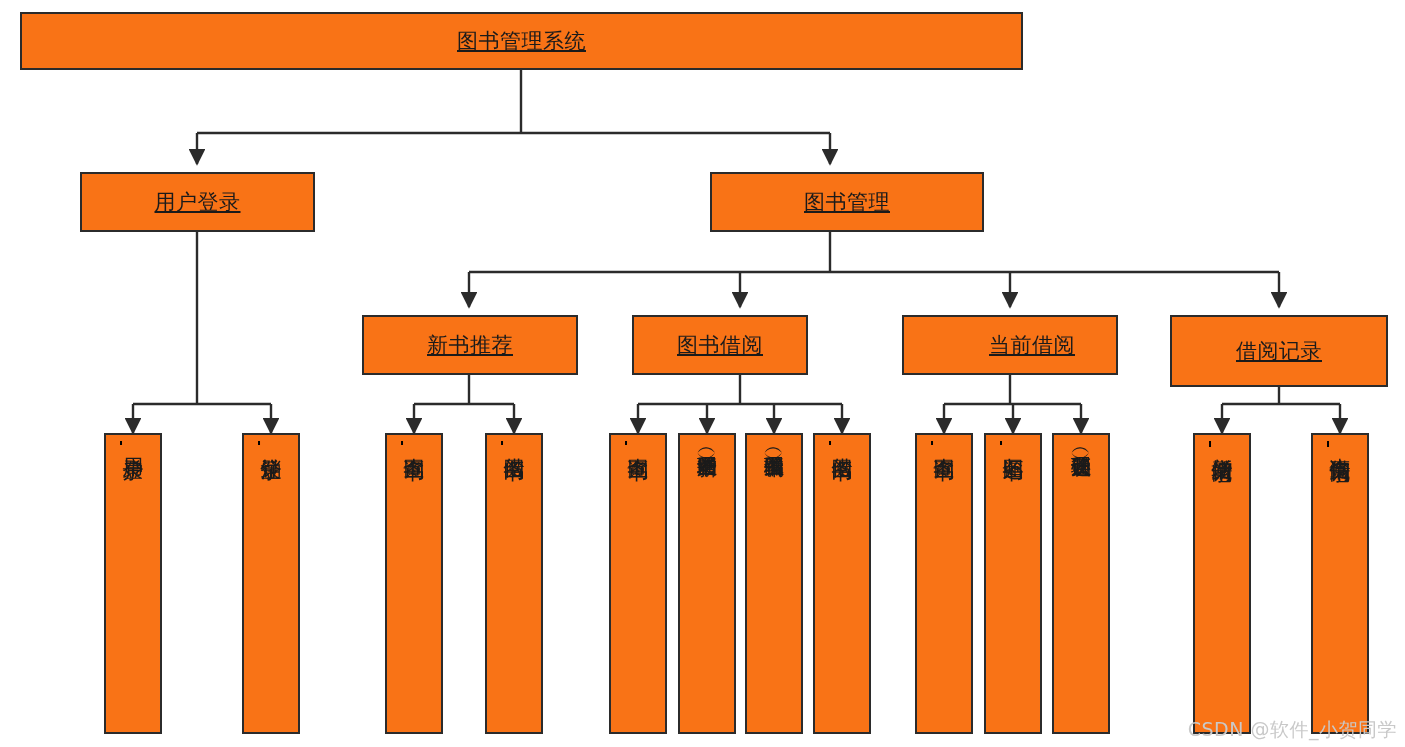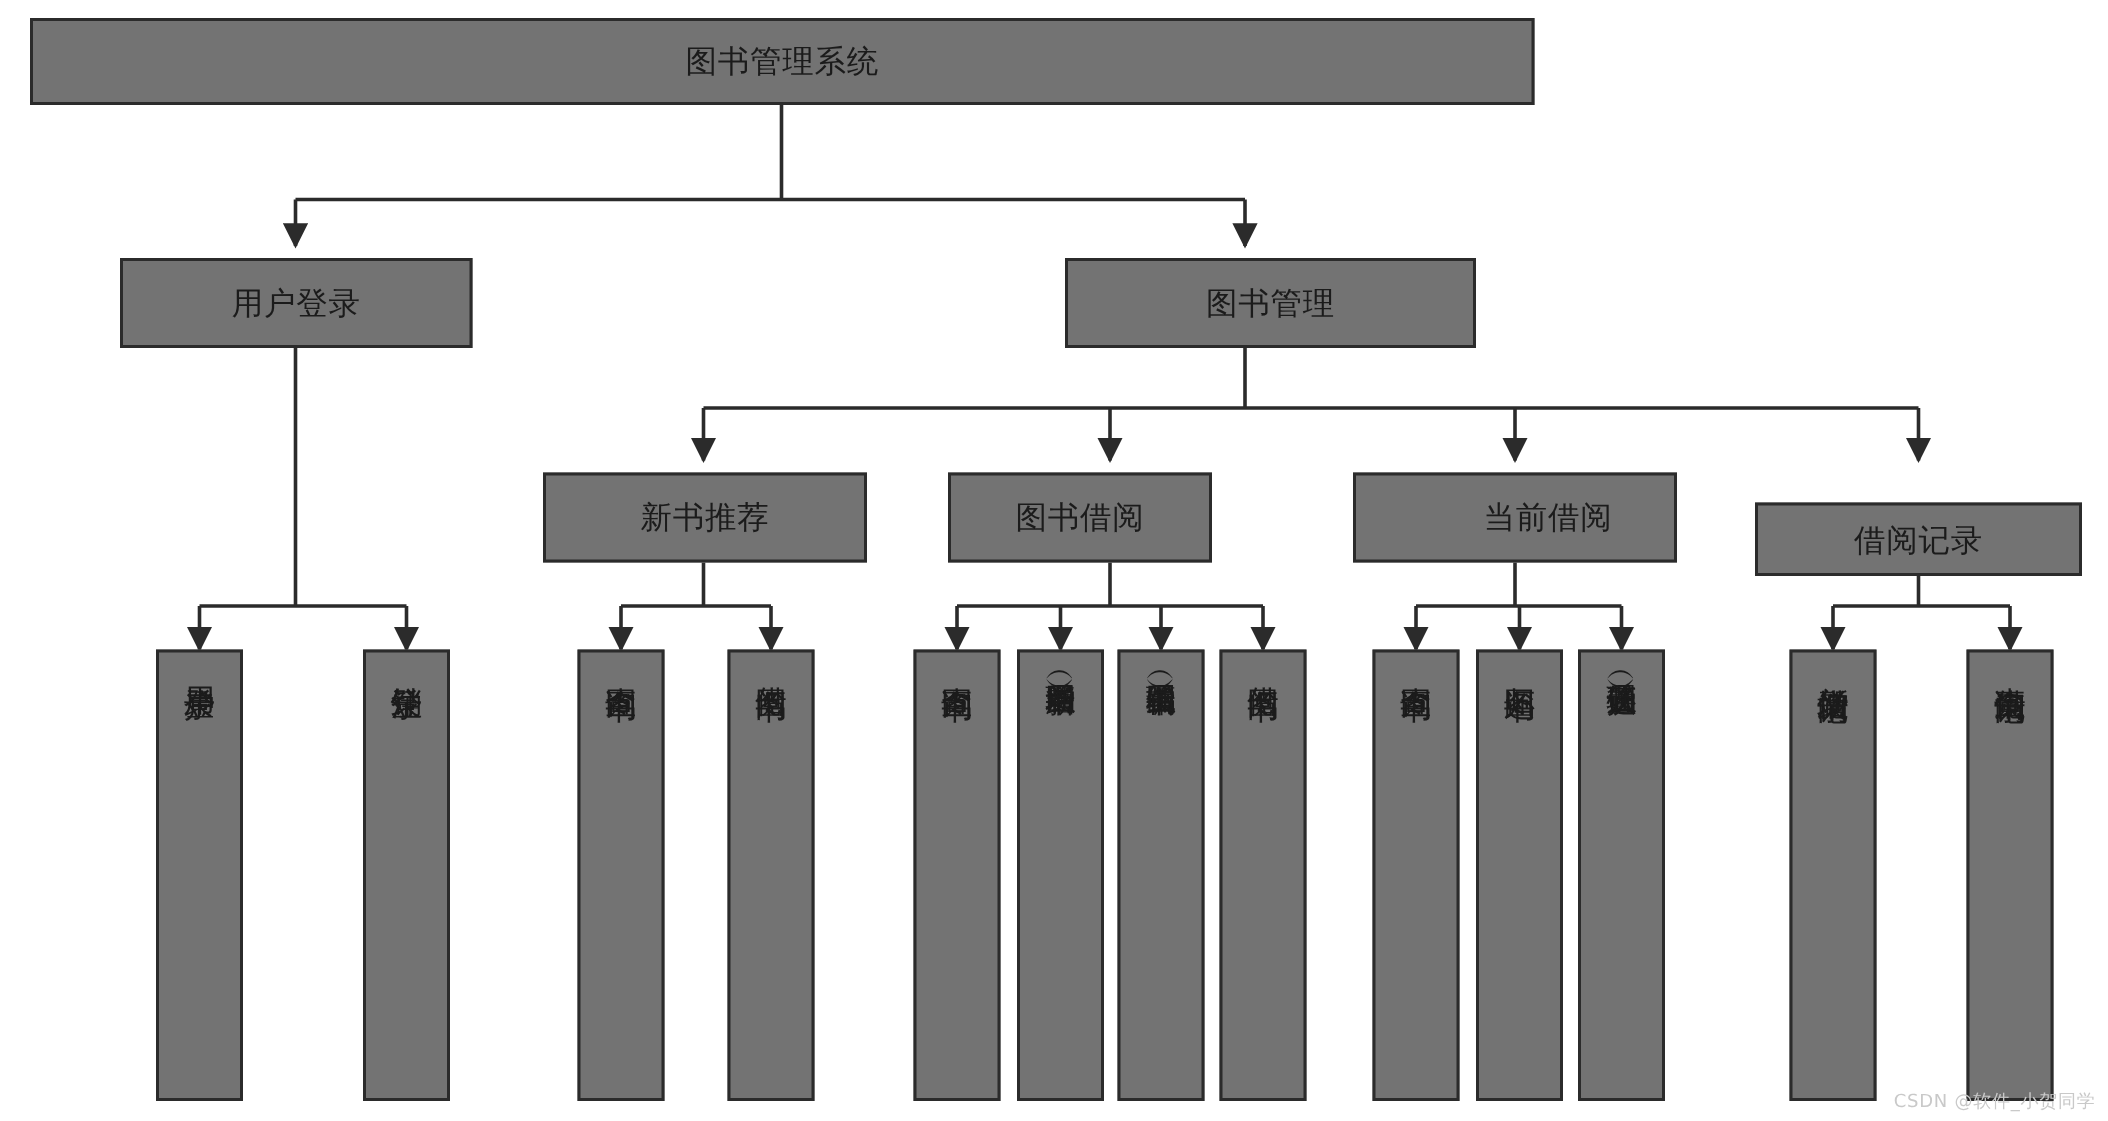--- a/index.html
+++ b/index.html
@@ -23,26 +23,27 @@
     position: absolute;
     left: 0;
     top: 0;
     width: 1405px;
     height: 747px;
     pointer-events: none;
   }
   .node {
     position: absolute;
     box-sizing: border-box;
-    background: #737373;
+    background: #f97316;
     border: 2px solid #2b2b2b;
     display: flex;
     align-items: center;
     justify-content: center;
     overflow: hidden;
+    text-decoration: underline;
   }
   .node.horiz {
     font-size: 21px;
     color: #1b1b1b;
     letter-spacing: 0.5px;
   }
   .node.vert {
     padding: 6px 0;
     align-items: flex-start;
   }
@@ -57,21 +58,21 @@
     display: block;
   }
   .node.vert.tight .vlabel {
     font-size: 20px;
     letter-spacing: 0px;
   }
   .watermark {
     position: absolute;
     right: 8px;
     bottom: 4px;
-    font-size: 12px;
+    font-size: 19px;
     color: #c9c9c9;
     letter-spacing: 0.5px;
     user-select: none;
     white-space: nowrap;
   }
 </style>
 </head>
 <body>
 
 <div id="diagram-root">
@@ -139,21 +140,21 @@
 
   <div class="node horiz" style="left:362px; top:315px; width:216px; height:60px;">
     <span>新书推荐</span>
   </div>
   <div class="node horiz" style="left:632px; top:315px; width:176px; height:60px;">
     <span>图书借阅</span>
   </div>
   <div class="node horiz" style="left:902px; top:315px; width:216px; height:60px;padding-left:44px;">
     <span>当前借阅</span>
   </div>
-  <div class="node horiz" style="left:1170px; top:315px; width:218px; height:49px;margin-top:20px;">
+  <div class="node horiz" style="left:1170px; top:315px; width:218px; height:72px;">
     <span>借阅记录</span>
   </div>
 
   <div class="node vert" style="left:104px; top:433px; width:58px; height:301px; justify-content:center;">
     <span class="vlabel">用户登录</span>
   </div>
   <div class="node vert" style="left:242px; top:433px; width:58px; height:301px; justify-content:center;">
     <span class="vlabel">注销登录</span>
   </div>
 

